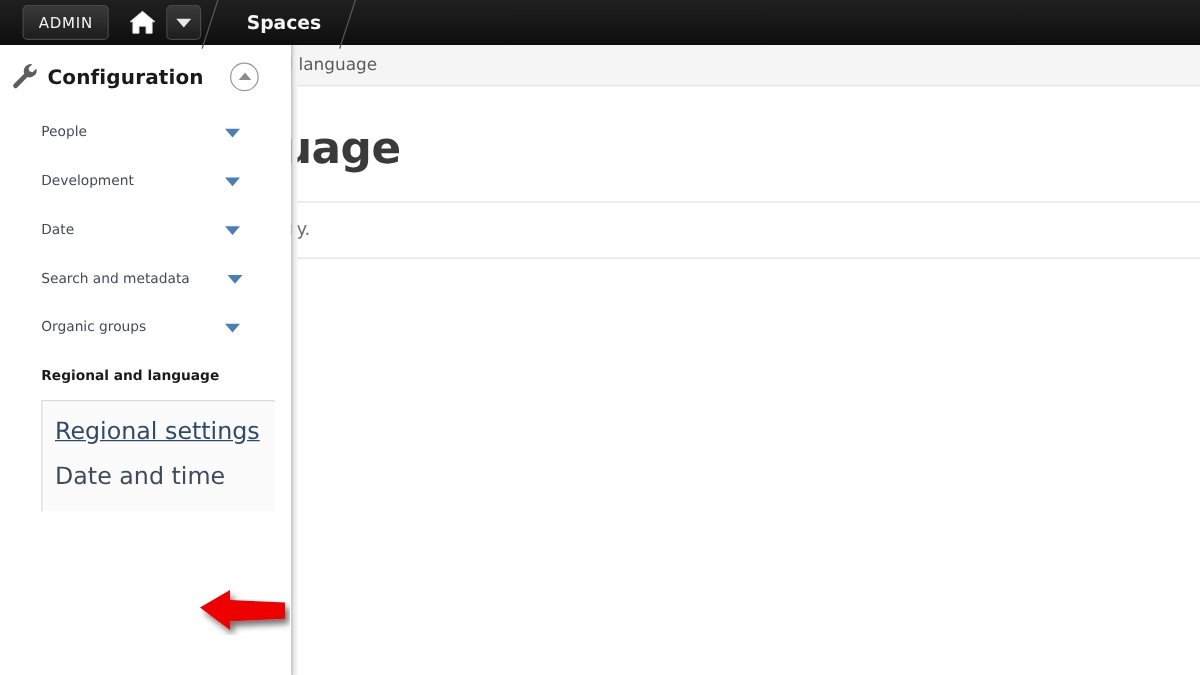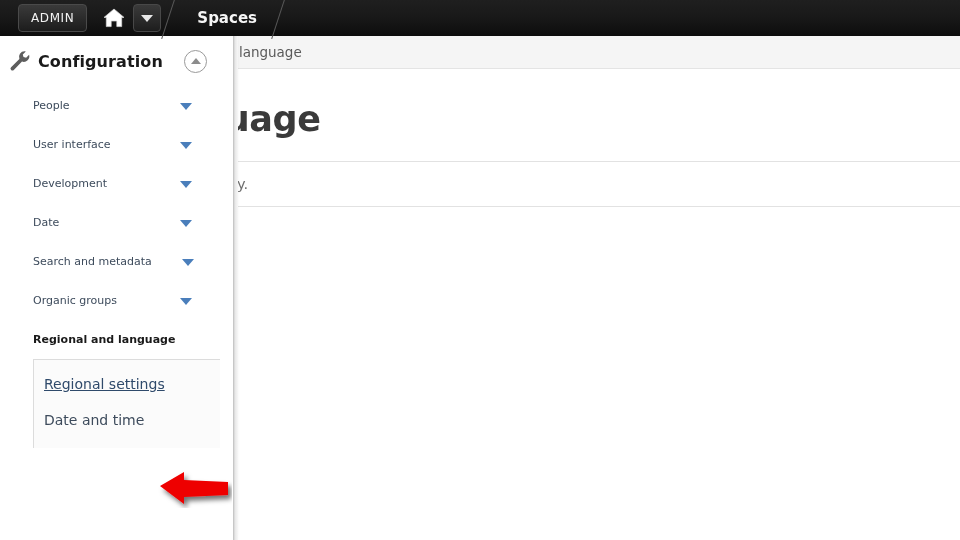--- a/index.html
+++ b/index.html
@@ -115,21 +115,21 @@
   }
   .menu-item.narrow .tri-down { right:39px; }
   .submenu {
     margin-left:33px; margin-right:13px;
     border-left:1px solid #dcdcdc; border-top:1px solid #dcdcdc;
     background:#fbfbfb;
     padding:6px 0 10px 0;
   }
   .submenu-item {
     height:36px; display:flex; align-items:center;
-    padding-left:10px; font-size:14px; color:#3d4b5c;
+    padding-left:10px; font-size:19px; color:#3d4b5c;
   }
   .submenu-item.link { color:#2f4a6b; text-decoration:underline; }
 
   
   .scroll-strip {
     position:absolute; left:233px; top:36px; width:5px; height:504px;
     background:linear-gradient(90deg,#bcbcbc 0%,#e7e7e7 40%,#f7f7f7 100%);
     z-index:31;
   }
 
@@ -179,24 +179,20 @@
 
     <div class="menu">
 
       <div class="menu-item">
         <span>People</span>
         <span class="tri-down"></span>
       </div>
 
 
 
-      <div class="menu-item">
-        <span>User interface</span>
-        <span class="tri-down"></span>
-      </div>
 
 
       <div class="menu-item">
         <span>Development</span>
         <span class="tri-down"></span>
       </div>
 
       <div class="menu-item">
         <span>Date</span>
         <span class="tri-down"></span>

